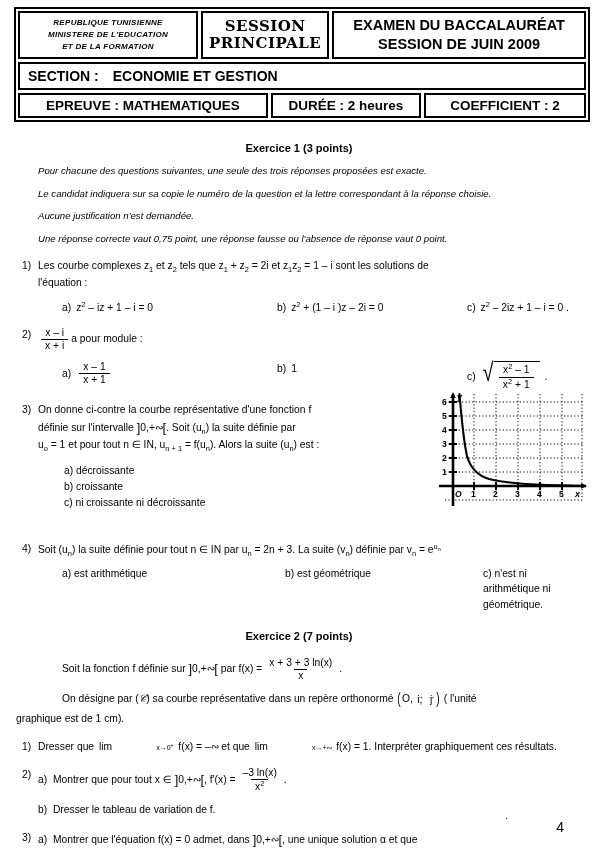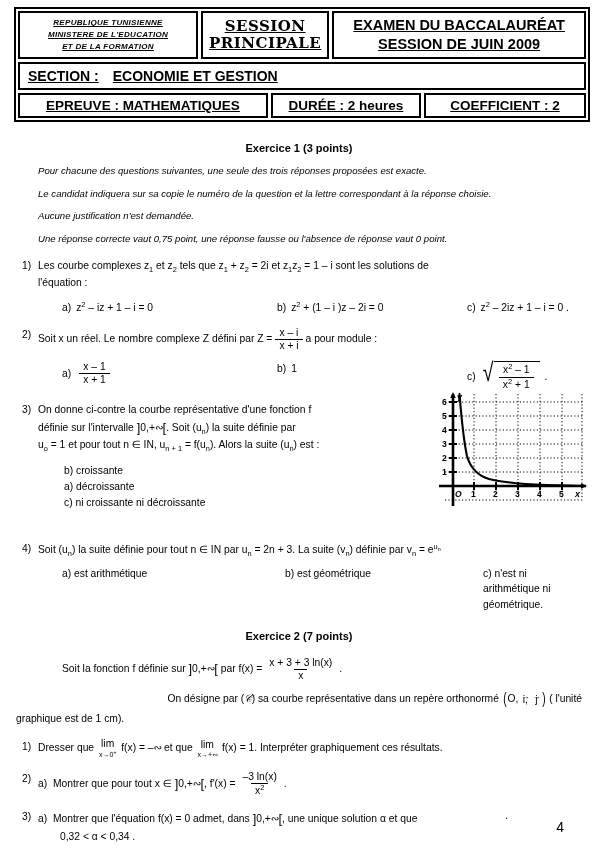--- a/index.html
+++ b/index.html
@@ -22,21 +22,20 @@
     position: relative;
     padding: 0;
     box-sizing: border-box;
   }
 
   
   .header {
     margin: 7px 10px 0 14px;
     border: 2px solid #000;
     padding: 2px;
-    text-decoration: underline;
   }
   .hdr-row {
     display: flex;
     align-items: stretch;
     gap: 3px;
   }
   .hdr-row + .hdr-row { margin-top: 3px; }
 
   .hdr-cell {
     border: 2px solid #000;
@@ -180,25 +179,26 @@
   .sqrt .radicand {
     border-top: 1.3px solid #000;
     padding: 1px 3px 0 2px;
   }
 
   sub { font-size: 0.72em; }
   sup { font-size: 0.72em; }
 
   .lim {
     display: inline-flex;
-    flex-direction: column;
+    flex-direction: row;
     align-items: center;
     vertical-align: middle;
     margin: 0 2px;
     line-height: 1.05;
+    gap: 44px;
   }
   .lim .lim-top { font-size: 1em; }
   .lim .lim-bot { font-size: 0.68em; }
 
   .paren-big {
     display: inline-flex;
     align-items: center;
     vertical-align: middle;
     font-size: 1em;
   }
@@ -319,21 +319,21 @@
             <span>c)</span>
             <span><span>z</span><sup>2</sup><span> – 2iz + 1 – i = 0 .</span></span>
           </div>
         </div>
       </div>
     </div>
 
     <div class="q">
       <div class="q-num">2)</div>
       <div class="q-body">
-        <div><span>Soit x un réel. Le nombre complexe Z défini par Z =</span><span class="frac">
+        <div><span class="frac">
               <span class="num">x – i</span>
               <span class="den">x + i</span>
             </span><span>a pour module :</span></div>
 
         <div class="opts">
           <div class="opt opt-a">
             <span>a)</span>
             <span class="frac">
                 <span class="num">x – 1</span>
                 <span class="den">x + 1</span>
@@ -361,22 +361,22 @@
     </div>
 
     <div class="q">
       <div class="q-num">3)</div>
       <div class="q-body">
         <div>On donne ci-contre la courbe représentative d'une fonction f</div>
         <div><span>définie sur l'intervalle</span> <span class="interval-o">]</span><span>0,+</span><span class="inf-sym">∾</span><span class="interval-o">[</span><span>. Soit (u</span><sub>n</sub><span>) la suite définie par</span></div>
         <div><span>u</span><sub>o</sub><span> = 1 et pour tout n </span><span>∈</span><span> IN,   u</span><sub>n + 1</sub><span> = f(u</span><sub>n</sub><span>). Alors la suite  (u</span><sub>n</sub><span>) est :</span></div>
 
         <div class="opts-stack">
+          <div>a) décroissante</div>
           <div>b) croissante</div>
-          <div>a) décroissante</div>
           <div>c) ni croissante ni décroissante</div>
         </div>
       </div>
     </div>
 
     <div class="q" style="margin-top:30px;">
       <div class="q-num">4)</div>
       <div class="q-body">
         <div><span>Soit (u</span><sub>n</sub><span>) la suite définie pour tout n </span><span>∈</span><span> IN  par u</span><sub>n</sub><span> = 2n + 3. La suite (v</span><sub>n</sub><span>)  définie par v</span><sub>n</sub><span> = e</span><sup><span>u</span><sub>n</sub></sup></div>
 
@@ -388,21 +388,21 @@
       </div>
     </div>
 
     <div class="ex-title" style="margin-top:16px;">Exercice 2 (7 points)</div>
 
     <div style="margin-top:12px;padding-left:46px;"><span>Soit la fonction f définie sur</span> <span class="interval-o">]</span><span>0,+</span><span class="inf-sym">∾</span><span class="interval-o">[</span> <span>par f(x) =</span><span class="frac">
           <span class="num">x + 3 + 3 ln(x)</span>
           <span class="den">x</span>
         </span><span>.</span></div>
 
-    <div style="margin-top:9px;padding-left:46px;text-align:right;"><span>On désigne par (</span><span class="script-c">𝒞</span><span>) sa courbe représentative dans un repère orthonormé</span> <span class="paren-big"><span class="pb">(</span><span>O,</span>&nbsp;<span class="vec">
+    <div style="margin-top:9px;padding-left:46px;"><span>On désigne par (</span><span class="script-c">𝒞</span><span>) sa courbe représentative dans un repère orthonormé</span> <span class="paren-big"><span class="pb">(</span><span>O,</span>&nbsp;<span class="vec">
             <span class="bar">→</span>
             <span>i,</span>
           </span>&nbsp;<span class="vec">
             <span class="bar">→</span>
             <span>j</span>
           </span><span class="pb">)</span></span> <span>( l'unité</span></div>
 
     <div style="margin-top:4px;">graphique est de 1 cm).</div>
 
     <div class="q" style="margin-top:13px;">
@@ -418,20 +418,21 @@
       </div>
     </div>
 
     <div class="q" style="margin-top:12px;">
       <div class="q-num">2)</div>
       <div class="q-body">
         <div><span>a)</span>&nbsp; <span>Montrer que pour tout x </span><span>∈</span> <span class="interval-o">]</span><span>0,+</span><span class="inf-sym">∾</span><span class="interval-o">[</span><span>, f'(x) =</span><span class="frac">
               <span class="num">–3 ln(x)</span>
               <span class="den"><span>x</span><sup>2</sup></span>
             </span><span>.</span></div>
+        <div style="margin-top:9px;"><span>b)</span>&nbsp; <span>Dresser le tableau de variation de f.</span></div>
       </div>
     </div>
 
     <div class="q" style="margin-top:12px;">
       <div class="q-num">3)</div>
       <div class="q-body">
         <div><span>a)</span>&nbsp; <span>Montrer  que  l'équation  f(x)  =  0  admet,  dans</span> <span class="interval-o">]</span><span>0,+</span><span class="inf-sym">∾</span><span class="interval-o">[</span><span>,  une  unique  solution </span><span>α</span><span>  et  que</span></div>
         <div style="padding-left:22px;"><span>0,32 &lt; </span><span>α</span><span> &lt; 0,34 .</span></div>
         <div style="margin-top:9px;"><span>b)</span>&nbsp; <span>Tracer la courbe (</span><span class="script-c">𝒞</span><span>) dans le repère</span> <span class="paren-big"><span class="pb">(</span><span>O,</span>&nbsp;<span class="vec">
                 <span class="bar">→</span>

